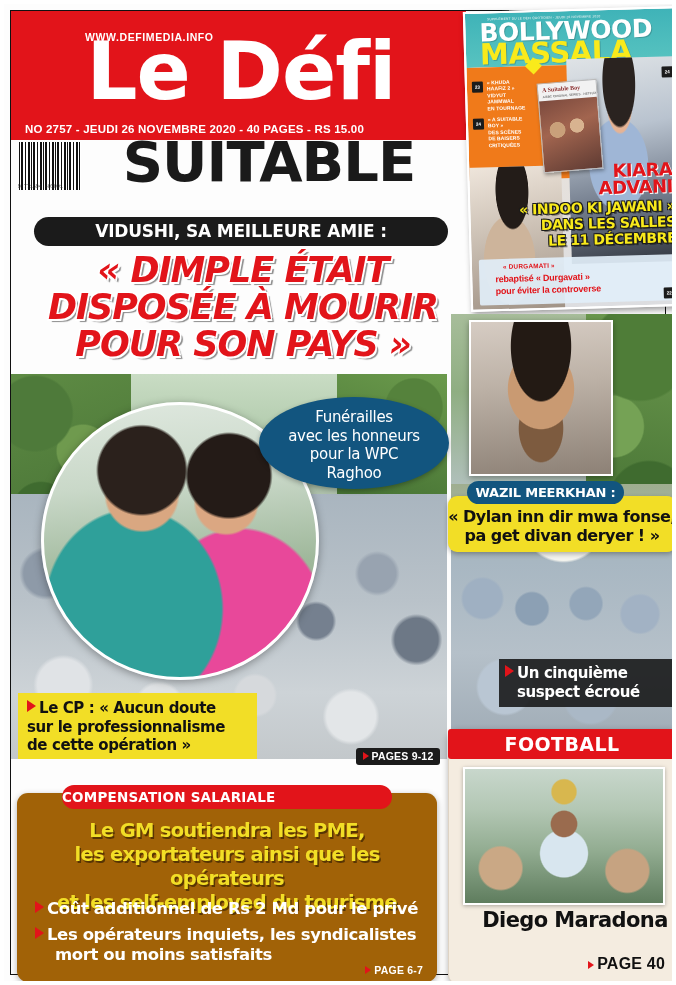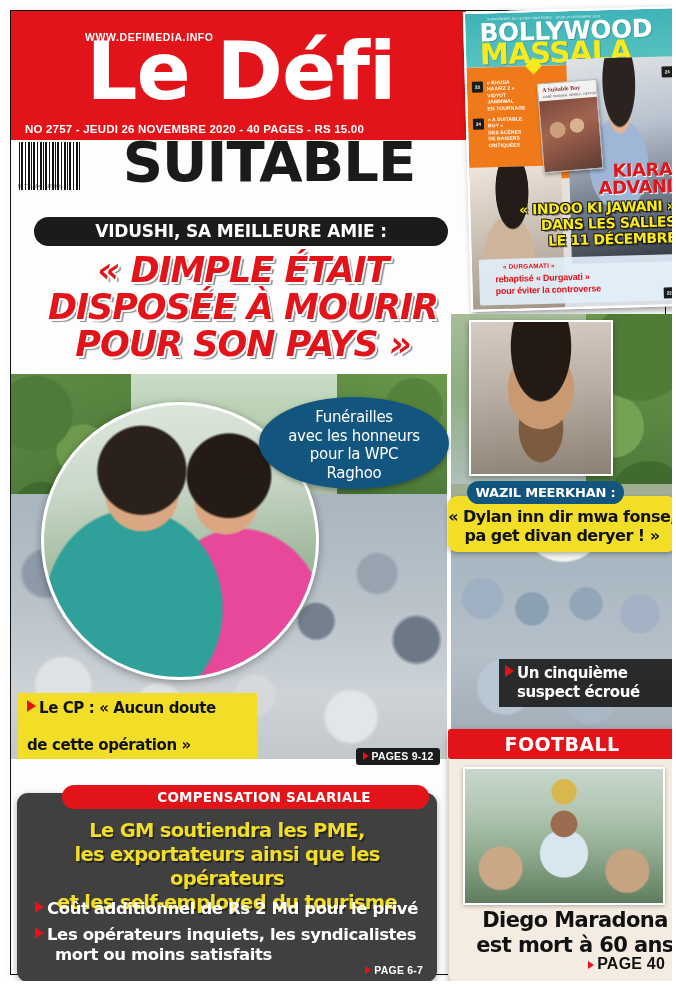--- a/index.html
+++ b/index.html
@@ -403,31 +403,31 @@
     font-size:21px;line-height:25px;color:#111;letter-spacing:-.6px;
   }
   .page40{
     position:absolute;right:12px;bottom:10px;
     font-size:16px;font-weight:bold;color:#111;letter-spacing:.2px;
   }
 
   
   .comp-box{
     position:absolute;left:13px;top:789px;width:420px;height:189px;
-    background:#404040;
+    background:#a16207;
     border-radius:11px;
     box-shadow:0 2px 6px rgba(0,0,0,.3);
     overflow:hidden;
   }
   .comp-tab{
     position:absolute;left:58px;top:781px;width:330px;height:24px;
     background:#e2141a;border-radius:12px;z-index:4;
-    color:#fff;text-align:center;
-    font-family:"DejaVu Sans", sans-serif;font-weight:bold;
-    font-size:13.5px;line-height:24px;letter-spacing:.2px;padding-left:37px;
+    color:#fff;
+    font-family:"DejaVu Sans", sans-serif;font-weight:bold;
+    font-size:13.5px;line-height:24px;letter-spacing:.2px;
   }
   .comp-lead{
     position:absolute;left:8px;top:26px;width:404px;
     text-align:center;
     font-family:"DejaVu Sans", sans-serif;font-weight:bold;
     font-size:19.5px;line-height:24px;color:#f2de26;letter-spacing:-.7px;
     text-shadow:1.5px 1.5px 0 rgba(0,0,0,.45);
   }
   .comp-b1{
     position:absolute;left:18px;top:106px;width:396px;
@@ -549,21 +549,21 @@
   <div class="oval-callout">
     <span>Funérailles</span><br>
     <span>avec les honneurs</span><br>
     <span>pour la WPC</span><br>
     <span>Raghoo</span>
   </div>
 
   <div class="cp-box">
     <div class="cp-txt">
       <span class="tri"></span><span>Le CP : « Aucun doute</span><br>
-      <br>
+      <span>sur le professionnalisme</span><br>
       <span>de cette opération »</span>
     </div>
   </div>
 
   <div class="pages912">
     <span class="tri-sm"></span><span>PAGES 9-12</span>
   </div>
 
   <div class="rightphoto">
     <div class="rp-foliage"></div>
@@ -579,21 +579,20 @@
 
   <div class="suspect-band">
     <span class="tri"></span><span>Un cinquième</span><br>
     <span style="margin-left:12px;">suspect écroué</span>
   </div>
 
   <div class="football-wrap">
     <div class="maradona"></div>
     <div class="maradona-cap">
       <span>Diego Maradona</span><br>
-      <span>est mort à 60 ans</span>
     </div>
     <div class="page40">
       <span class="tri-sm"></span><span>PAGE 40</span>
     </div>
   </div>
   <div class="football-tab">FOOTBALL</div>
 
   <div class="comp-box">
     <div class="comp-lead">
       <span>Le GM soutiendra les PME,</span><br>

